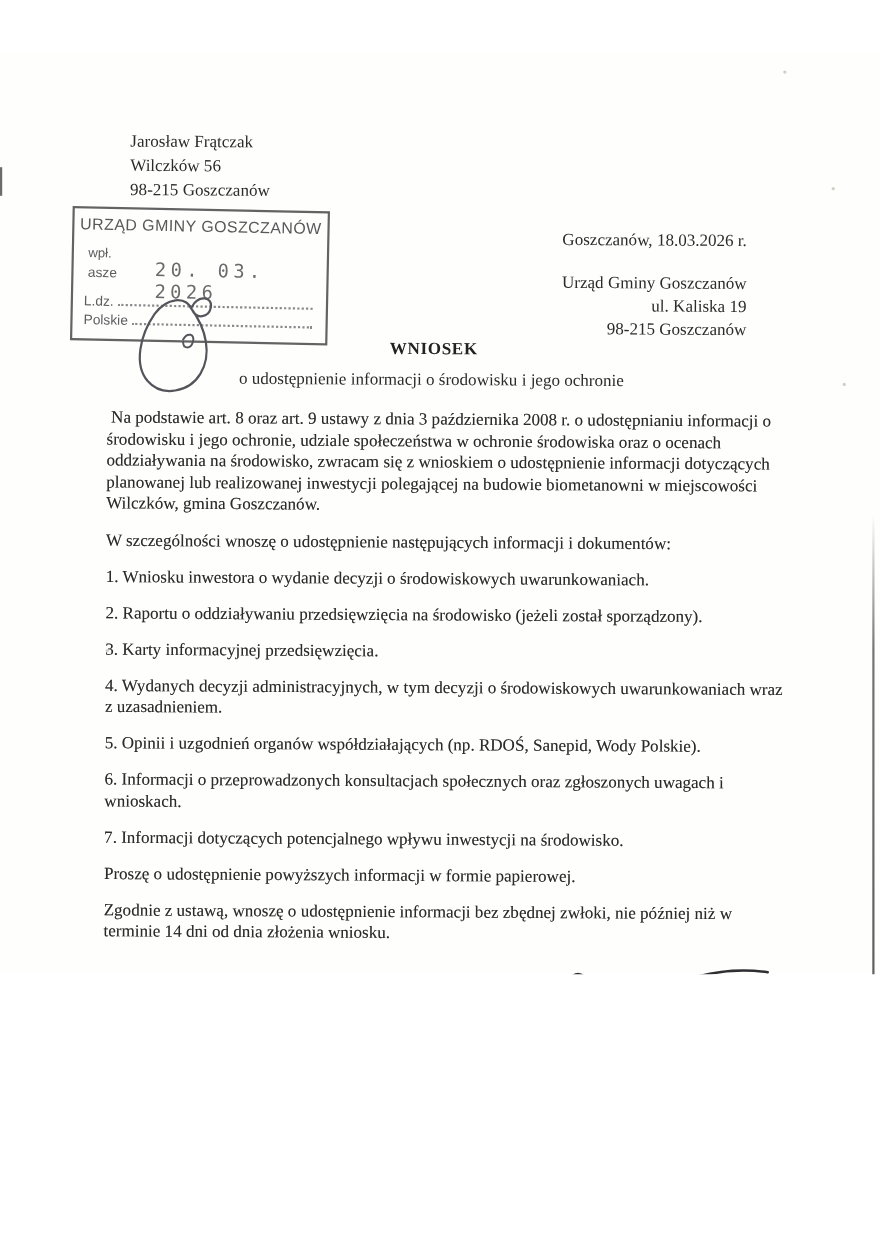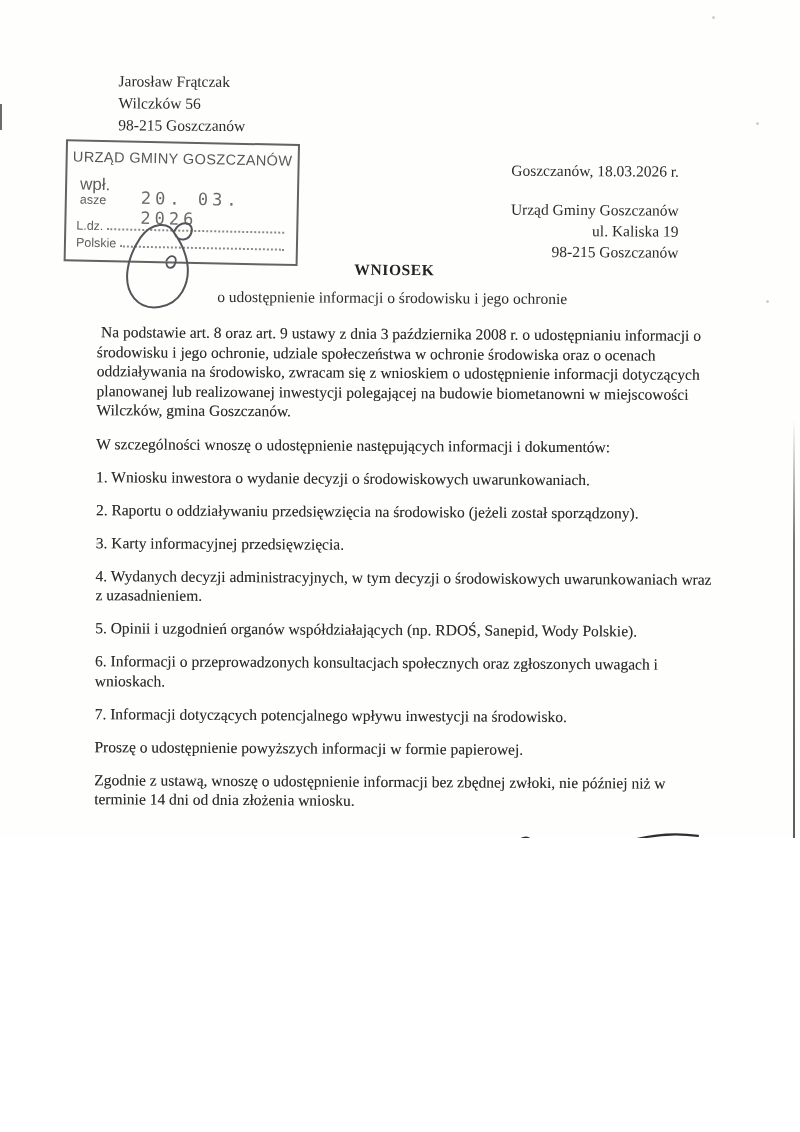--- a/index.html
+++ b/index.html
@@ -1,29 +1,29 @@
 <!DOCTYPE html>
 <html lang="pl"><head>
 <meta charset="utf-8">
 <style>
   html,body{margin:0;padding:0;background:#ffffff;}
   .page{position:relative;width:800px;height:838px;background:#fefefd;overflow:hidden;
-        font-family:"Liberation Serif",serif;color:#2b2b2b;}
+        font-family:"Liberation Serif",serif;color:#2b2b2b;margin-top:48px;}
   .content{position:absolute;inset:0;transform:rotate(.35deg);transform-origin:50% 40%;}
 
   
   .sender{position:absolute;left:117px;top:72px;font-size:15.5px;line-height:22px;}
 
   
   .stamp{position:absolute;left:64px;top:143px;width:230px;height:118px;
          border:2px solid #636363;transform:rotate(.8deg);color:#5d5d5f;
          font-family:"Liberation Sans",sans-serif;background:rgba(255,255,255,.0);}
   .stamp-title{position:absolute;top:7px;left:0;right:0;text-align:center;
                font-size:14.5px;letter-spacing:.4px;color:#58585a;}
-  .stamp-wpl{position:absolute;left:13px;top:33px;font-size:17px;}
+  .stamp-wpl{position:absolute;left:13px;top:33px;font-size:12px;}
   .stamp-dnia{position:absolute;left:13px;top:51px;font-size:12.5px;}
   .stamp-date{position:absolute;left:74px;top:45px;font-size:17px;letter-spacing:4px;
               font-family:"DejaVu Sans Mono",monospace;color:#6b6b6d;}
   .stamp-line{position:absolute;left:10px;right:12px;display:flex;align-items:flex-end;font-size:12.5px;}
   .stamp-line .dots{flex:1;border-bottom:2px dotted #8a8a8c;margin:0 0 3px 4px;height:10px;}
   .ldz{top:76px;} .pod{top:93px;}
 
   
   .paraph{position:absolute;left:116px;top:216px;}
 

